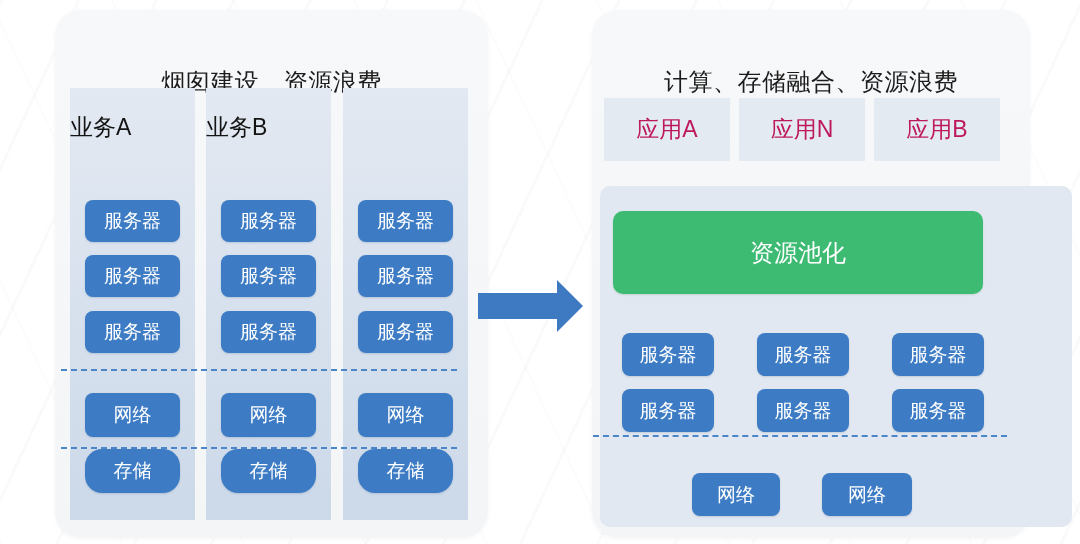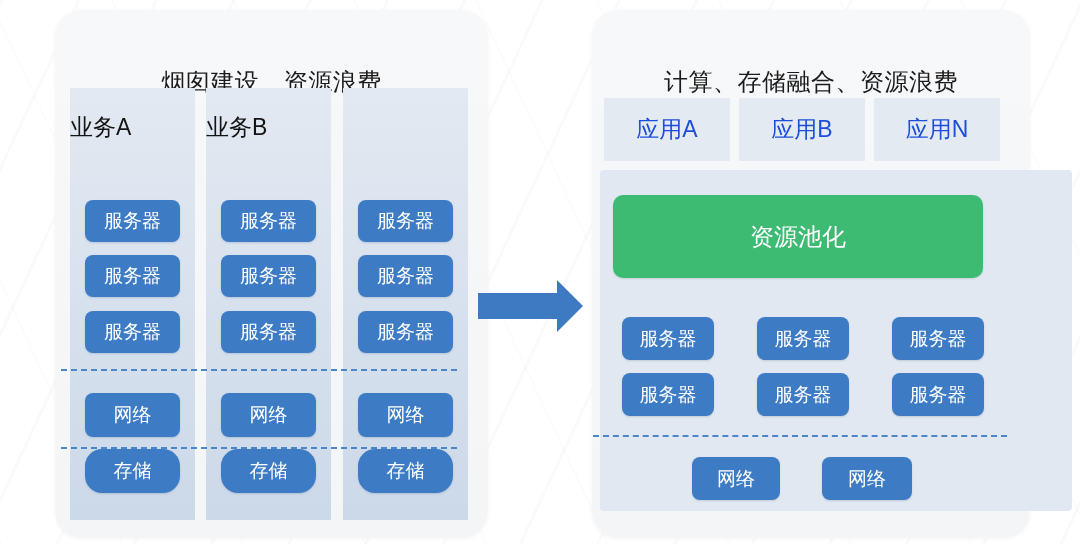--- a/index.html
+++ b/index.html
@@ -41,25 +41,25 @@
   .net{top:305px;height:44px;} .sto{top:361px;height:44px;border-radius:17px;}
   .dash{
     position:absolute;height:0;border-top:2px dashed #4a86c8;
   }
   .dash-l1{top:359px;left:6px;width:396px;}
   .dash-l2{top:437px;left:6px;width:396px;}
   .apps-row{position:absolute;top:88px;left:12px;display:flex;gap:9px;}
   .app-box{
     width:126px;height:63px;background:#e4eaf2;
     display:flex;align-items:center;justify-content:center;
-    font-size:23px;color:#1d4ed8;
+    font-size:23px;color:#be185d;
   }
   .pool-container{
-    position:absolute;top:160px;left:8px;width:472px;height:341px;
-    background:#e2e8f1;border-radius:4px;
+    position:absolute;top:176px;left:8px;width:472px;height:341px;
+    background:#e2e8f1;border-radius:10px;
   }
   .pool-green{
     position:absolute;top:25px;left:13px;width:370px;height:83px;border-radius:10px;
     background:#3dbb72;color:#ffffff;font-size:24px;
     display:flex;align-items:center;justify-content:center;
     box-shadow:0 1px 2px rgba(20,100,60,0.15);
   }
   .pbox{
     position:absolute;width:92px;height:43px;border-radius:8px;
     background:#3d7cc4;color:#ffffff;font-size:19px;
@@ -111,22 +111,22 @@
 
 <svg class="arrow" viewBox="0 0 120 62" xmlns="http://www.w3.org/2000/svg">
   <polygon points="8,18 87,18 87,5 113,31 87,57 87,44 8,44" fill="#3d7ac1"></polygon>
 </svg>
 
 <div class="panel panel-right">
   <div class="panel-title">计算、存储融合、资源浪费</div>
 
   <div class="apps-row">
     <div class="app-box">应用A</div>
+    <div class="app-box">应用N</div>
     <div class="app-box">应用B</div>
-    <div class="app-box">应用N</div>
   </div>
 
   <div class="pool-container">
     <div class="pool-green">资源池化</div>
 
     <div class="pbox pc1 pr1">服务器</div>
     <div class="pbox pc2 pr1">服务器</div>
     <div class="pbox pc3 pr1">服务器</div>
     <div class="pbox pc1 pr2">服务器</div>
     <div class="pbox pc2 pr2">服务器</div>

